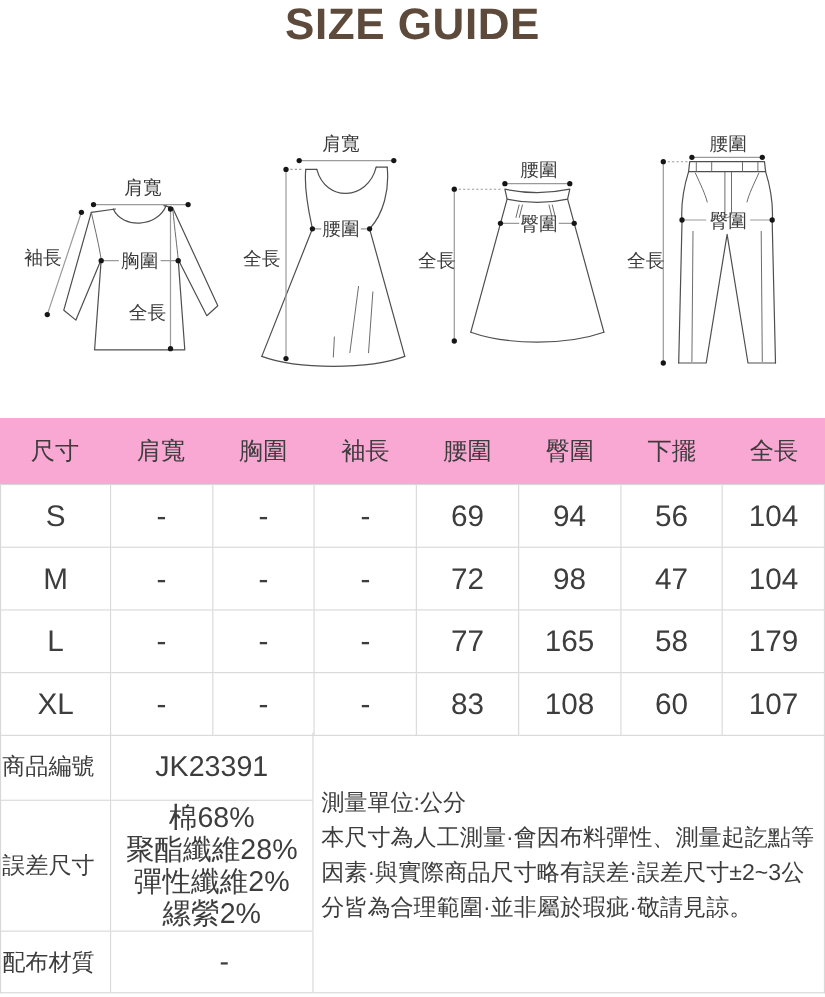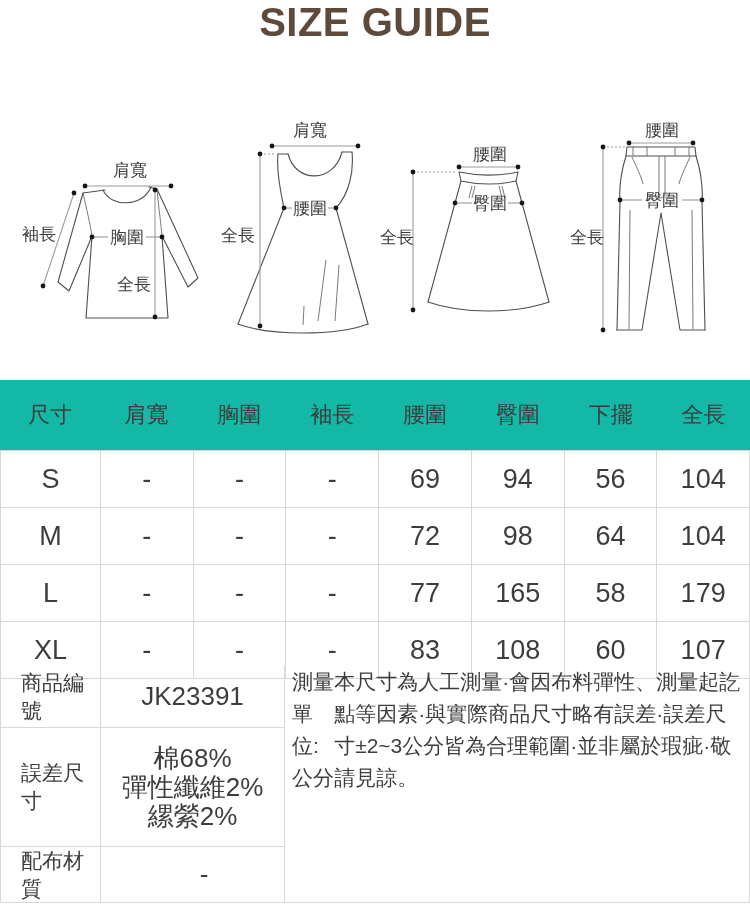--- a/index.html
+++ b/index.html
@@ -17,53 +17,53 @@
   .diagrams svg{position:absolute;top:0;}
   .garment{fill:none;stroke:#4f4f4f;stroke-width:1.1;stroke-linejoin:round;stroke-linecap:round;}
   .seam{fill:none;stroke:#6a6a6a;stroke-width:0.9;}
   .measure{stroke:#9a9a9a;stroke-width:1.1;fill:none;}
   .measure-dotted{stroke:#9a9a9a;stroke-width:1;stroke-dasharray:2,2;fill:none;}
   .dot{fill:#161616;}
   .dlabel{font-size:17px;fill:#3b3b3b;font-family:inherit;}
   
   .size-table{position:absolute;top:380px;left:0;width:750px;}
   .size-header,.size-body{display:grid;grid-template-columns:100px repeat(7,1fr);}
-  .size-header{background:#14b8a6;height:70px;}
+  .size-header{background:#f9a8d4;height:60px;}
   .size-header .hcell{
     display:flex;align-items:center;justify-content:center;
     font-size:22px;color:#3c3c3c;
   }
   .size-body{border-top:1px solid #d8d8d8;border-left:1px solid #d8d8d8;}
   .size-body .bcell{
     box-sizing:border-box;height:57px;
     border-right:1px solid #d8d8d8;border-bottom:1px solid #d8d8d8;
     display:flex;align-items:center;justify-content:center;
     font-size:27px;color:#3d3d3d;
   }
   
   .info-area{position:absolute;top:666px;left:0;width:750px;height:237px;display:flex;}
   .info-left{width:285px;display:flex;flex-direction:column;}
   .info-row{display:flex;box-sizing:border-box;border-left:1px solid #d8d8d8;border-bottom:1px solid #d8d8d8;}
   .info-row.r1{height:62px;}
   .info-row.r2{height:119px;}
   .info-row.r3{height:56px;gap:23px;}
   .info-label{
     box-sizing:border-box;width:100px;border-right:1px solid #d8d8d8;
-    display:flex;align-items:center;padding-left:20px;
+    display:flex;align-items:center;padding-left:1px;
     font-size:21px;color:#3d3d3d;
   }
   .info-value{
     box-sizing:border-box;flex:1;border-right:1px solid #d8d8d8;
     display:flex;flex-direction:column;align-items:center;justify-content:center;
     font-size:26px;color:#3d3d3d;text-align:center;line-height:29px;
   }
   .note-block{
     box-sizing:border-box;flex:1;height:237px;
     border-right:1px solid #d8d8d8;border-bottom:1px solid #d8d8d8;
-    display:flex;justify-content:center;
+    display:flex;flex-direction:column;justify-content:center;
     padding:0 6px 12px 7px;
     font-size:21px;line-height:32px;color:#3d3d3d;
   }
 </style>
 </head>
 <body>
 
 <div class="page-title">SIZE GUIDE</div>
 
 <div class="diagrams">
@@ -184,21 +184,21 @@
     <div class="bcell">94</div>
     <div class="bcell">56</div>
     <div class="bcell">104</div>
 
     <div class="bcell">M</div>
     <div class="bcell">-</div>
     <div class="bcell">-</div>
     <div class="bcell">-</div>
     <div class="bcell">72</div>
     <div class="bcell">98</div>
-    <div class="bcell">64</div>
+    <div class="bcell">47</div>
     <div class="bcell">104</div>
 
     <div class="bcell">L</div>
     <div class="bcell">-</div>
     <div class="bcell">-</div>
     <div class="bcell">-</div>
     <div class="bcell">77</div>
     <div class="bcell">165</div>
     <div class="bcell">58</div>
     <div class="bcell">179</div>
@@ -217,20 +217,21 @@
 <div class="info-area">
   <div class="info-left">
     <div class="info-row r1">
       <div class="info-label">商品編號</div>
       <div class="info-value">JK23391</div>
     </div>
     <div class="info-row r2">
       <div class="info-label">誤差尺寸</div>
       <div class="info-value">
         <div>棉68%</div>
+        <div>聚酯纖維28%</div>
         <div>彈性纖維2%</div>
         <div>縲縈2%</div>
       </div>
     </div>
     <div class="info-row r3">
       <div class="info-label">配布材質</div>
       <div class="info-value">-</div>
     </div>
   </div>
   <div class="note-block">

